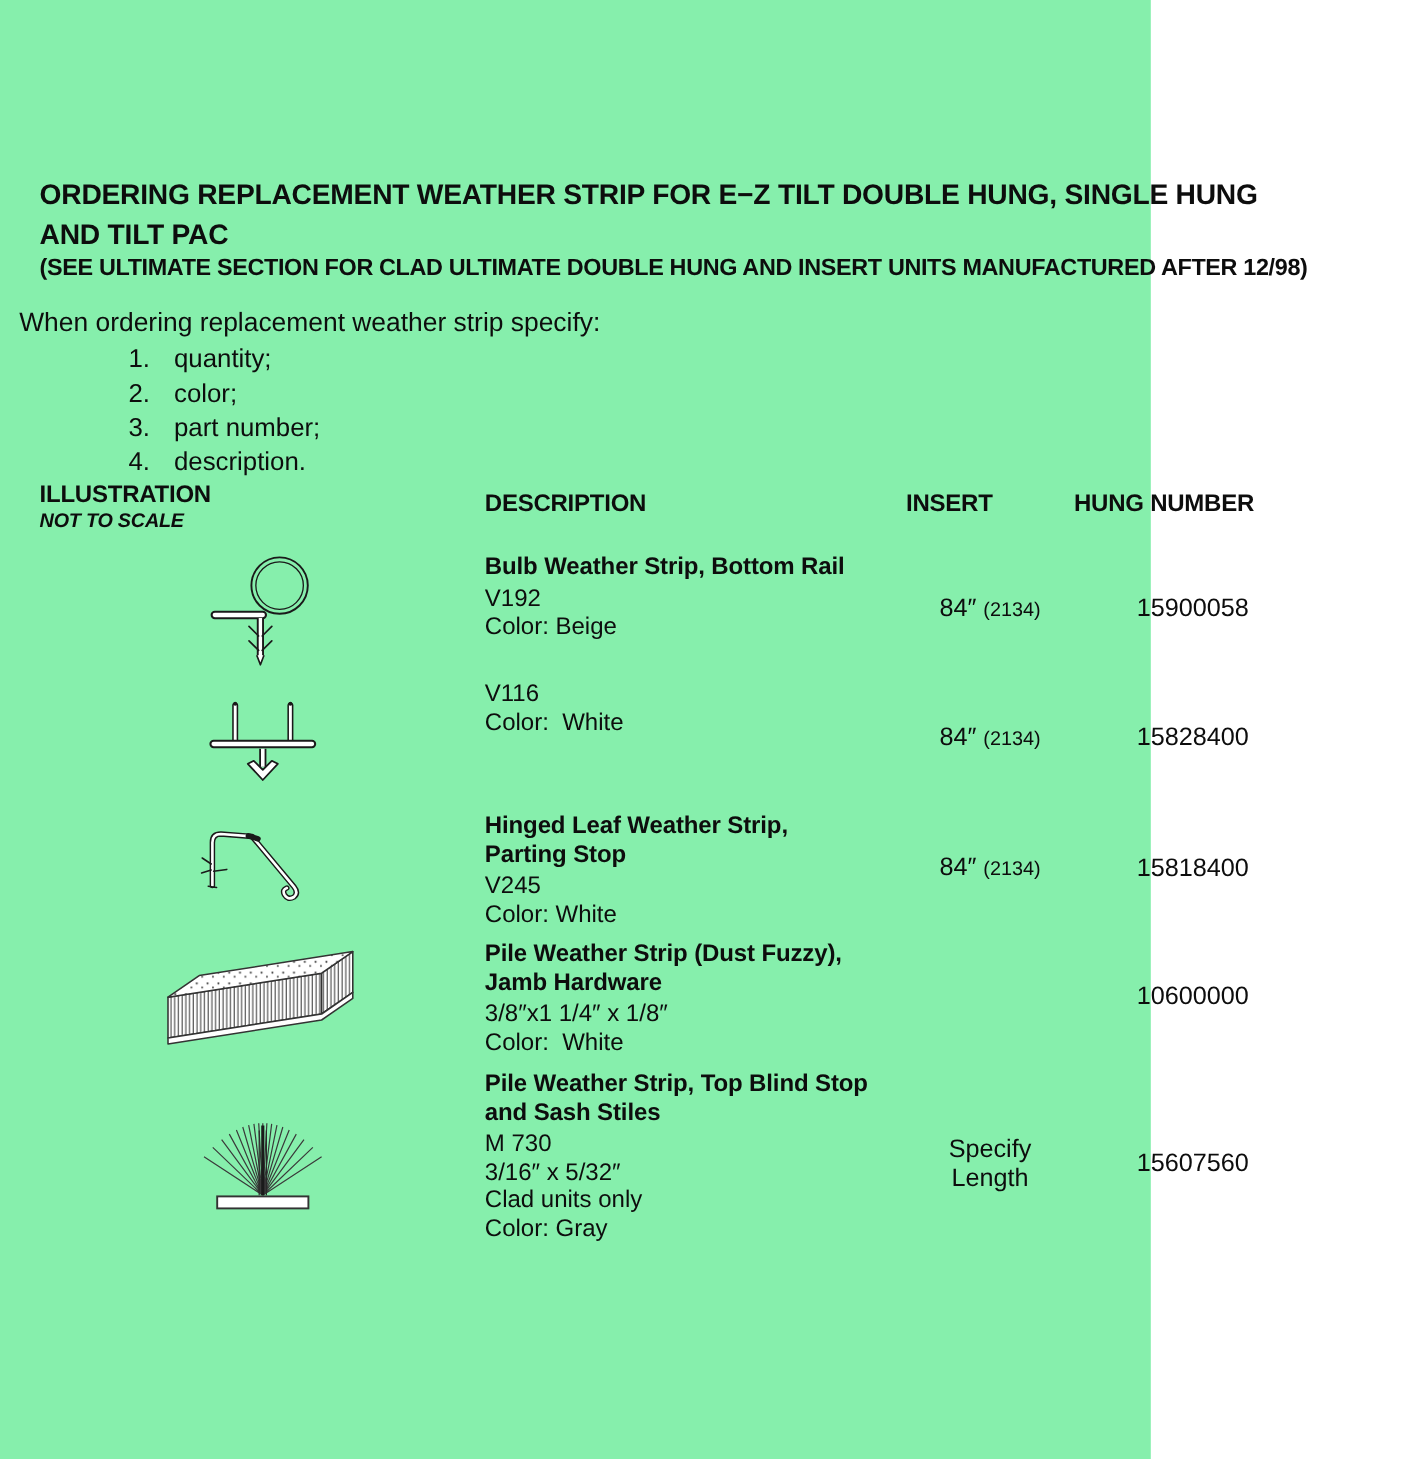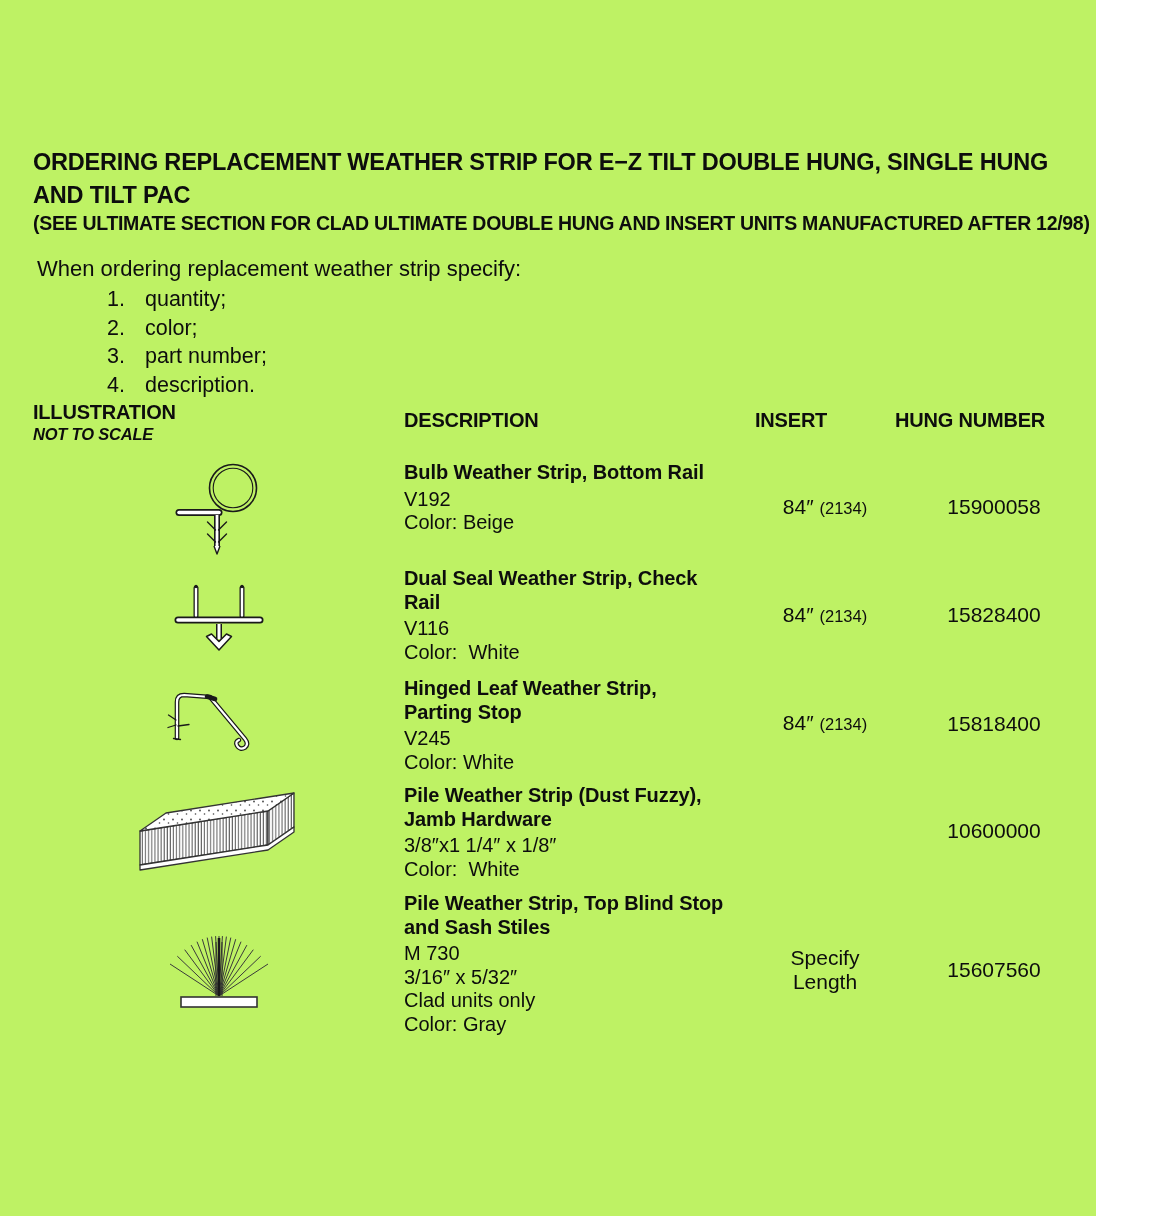--- a/index.html
+++ b/index.html
@@ -1,32 +1,32 @@
 <!DOCTYPE html>
 <html><head>
 <meta charset="utf-8">
 <style>
   html,body{margin:0;padding:0;background:#ffffff;}
   body{
     width:1176px;height:1216px;position:relative;overflow:hidden;
     font-family:"Liberation Sans",sans-serif;color:#0d0d0d;
     -webkit-font-smoothing:antialiased;
   }
-  .page{position:relative;width:1096px;height:1216px;background:#bef264;text-decoration:underline;}
+  .page{position:relative;width:959px;height:1216px;background:#86efac;text-decoration:underline;}
 
   .doc-title{
     position:absolute;left:33px;top:146px;width:1020px;
     font-size:23.5px;font-weight:bold;line-height:33px;letter-spacing:-0.2px;
   }
   .doc-subtitle{
     position:absolute;left:33px;top:212px;width:1130px;
     font-size:19.5px;font-weight:bold;letter-spacing:-0.3px;white-space:nowrap;
   }
   .intro{
-    position:absolute;left:37px;top:256px;font-size:22px;line-height:26px;
+    position:absolute;left:16px;top:256px;font-size:22px;line-height:26px;
   }
   .steps{
     position:absolute;left:101px;top:285px;
     display:grid;grid-template-columns:24px auto;column-gap:20px;
     font-size:21.5px;line-height:28.5px;
   }
   .steps .num{text-align:right;}
 
   
   .ws-table{
@@ -130,21 +130,20 @@
           <circle cx="27" cy="13.5" r="1.7" fill="#1a1a1a"></circle>
           <circle cx="73" cy="13.5" r="1.7" fill="#1a1a1a"></circle>
           <path d="M9 47 H91" stroke="#1a1a1a" stroke-width="7" stroke-linecap="round" fill="none"></path>
           <path d="M9 47 H91" stroke="#ffffff" stroke-width="3.6" stroke-linecap="round" fill="none"></path>
           <path d="M50 51 V66" stroke="#1a1a1a" stroke-width="6" fill="none"></path>
           <path d="M50 51 V66" stroke="#ffffff" stroke-width="3" fill="none"></path>
           <polygon points="50,77 37.5,63.5 42.5,61 50,68.5 57.5,61 62.5,63.5" fill="#ffffff" stroke="#1a1a1a" stroke-width="1.5" stroke-linejoin="round"></polygon>
         </svg>
       </div>
       <div class="cell desc">
-        <div class="desc-title">Dual Seal Weather Strip, Check Rail</div>
         <div class="desc-line">V116</div>
         <div class="desc-line">Color:&nbsp; White</div>
       </div>
       <div class="cell len">
         <div class="len-inner">
           <span>84″</span>
           <span class="len-metric">(2134)</span>
         </div>
       </div>
       <div class="cell part">15828400</div>

